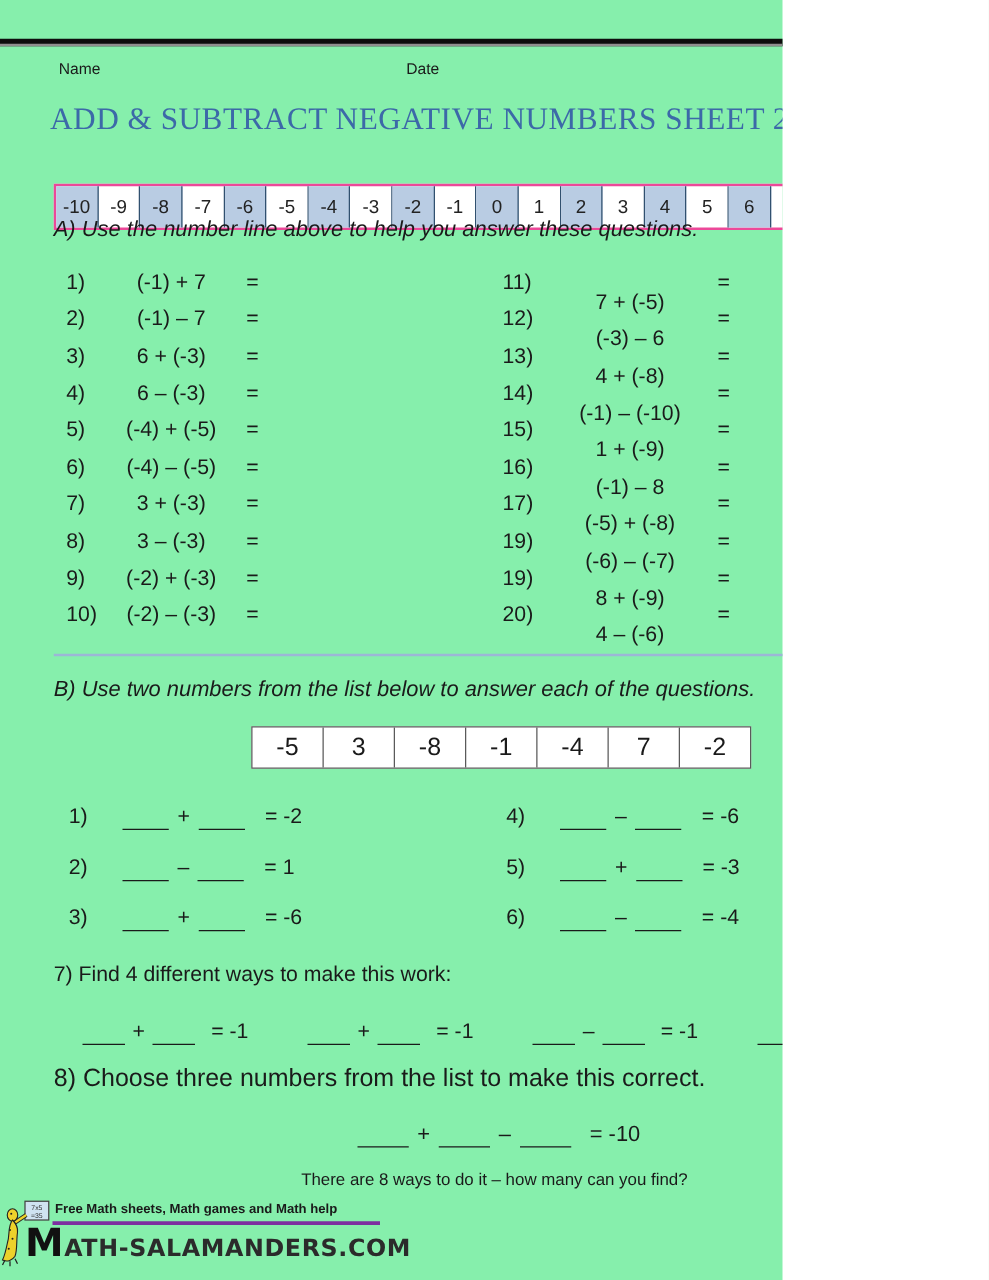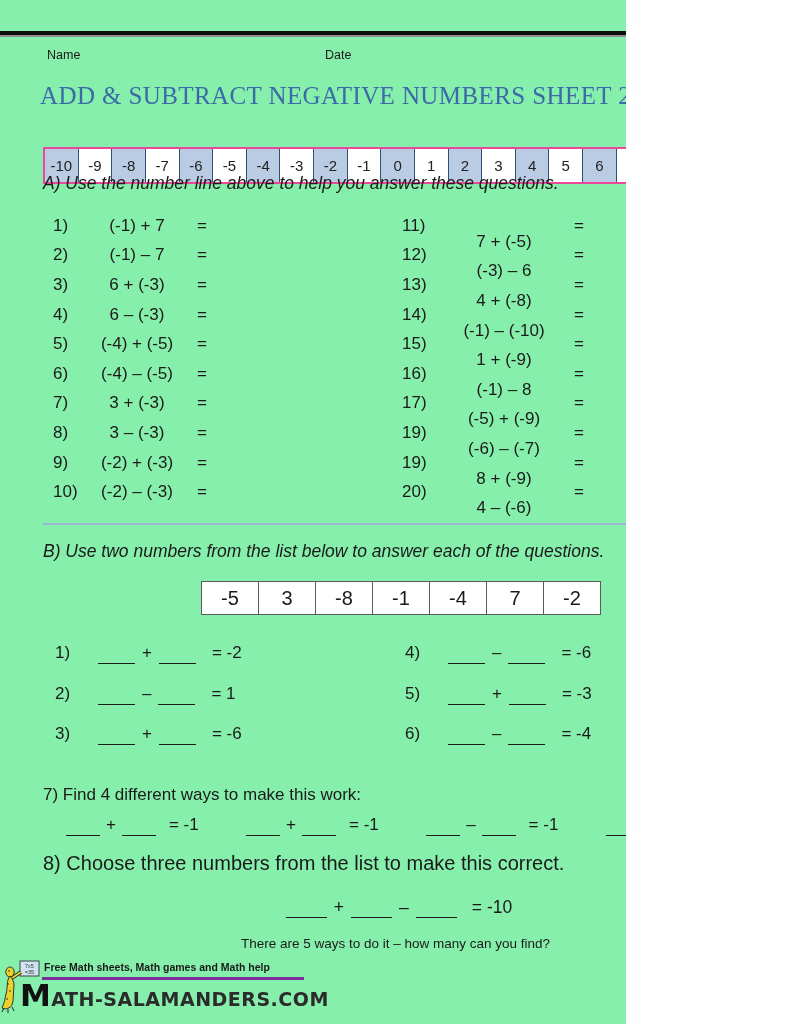--- a/index.html
+++ b/index.html
@@ -48,21 +48,21 @@
 
   .bcol { position:absolute; top:633px; font-size:17px; }
   .bcol-left  { left:55px; }
   .bcol-right { left:405px; }
   .brow { display:flex; align-items:center; height:40.5px; }
   .bnum { width:36px; }
   .blank { display:inline-block; width:37px; height:15px; margin:0 7px -6px 7px;
     border-bottom:1.6px solid #1a1a1a; }
   .bres { margin-left:9px; white-space:nowrap; }
 
-  .q7-prompt { position:absolute; left:43px; top:770px; font-size:17px;margin-top:15px; }
+  .q7-prompt { position:absolute; left:43px; top:770px; font-size:17px; }
   .q7-eqs { position:absolute; left:60px; top:810px; width:678px; display:flex;
     justify-content:space-between; font-size:17px; }
   .q7eq { display:flex; align-items:center; height:30px; }
   .q7eq .blank { width:34px; margin:0 6px -6px 6px; }
   .q7eq .bres { margin-left:7px; }
 
   .q8-prompt { position:absolute; left:43px; top:852px; font-size:20px; }
   .q8-eq { position:absolute; left:0; top:892px; width:791px; display:flex;
     justify-content:center; align-items:center; height:30px; font-size:17.5px; }
   .q8-eq .blank { width:41px; margin:0 7px -6px 7px; }
@@ -217,21 +217,21 @@
         <span class="qexpr">1 + (-9)</span>
         <span class="qeq">=</span>
       </div>
     <div class="qrow">
         <span class="qnum">16)</span>
         <span class="qexpr">(-1) – 8</span>
         <span class="qeq">=</span>
       </div>
     <div class="qrow">
         <span class="qnum">17)</span>
-        <span class="qexpr">(-5) + (-9)</span>
+        <span class="qexpr">(-5) + (-8)</span>
         <span class="qeq">=</span>
       </div>
     <div class="qrow">
         <span class="qnum">19)</span>
         <span class="qexpr">(-6) – (-7)</span>
         <span class="qeq">=</span>
       </div>
     <div class="qrow">
         <span class="qnum">19)</span>
         <span class="qexpr">8 + (-9)</span>
@@ -337,21 +337,21 @@
   <div class="q8-prompt">8) Choose three numbers from the list to make this correct.</div>
   <div class="q8-eq">
     <span class="blank"></span>
     <span class="bop">+</span>
     <span class="blank"></span>
     <span class="bop">–</span>
     <span class="blank"></span>
     <span class="bres">= -10</span>
   </div>
 
-  <div class="note">There are 5 ways to do it – how many can you find?</div>
+  <div class="note">There are 8 ways to do it – how many can you find?</div>
 
   <div class="footer">
     <div class="footer-inner">
       <svg class="footer-icon" width="42" height="56" viewBox="0 0 42 56">
         <rect x="20" y="3" width="19" height="15" fill="#cfe3f1" stroke="#444" stroke-width="1"></rect>
         <text x="29.5" y="10" font-size="5.5" text-anchor="middle" fill="#333">7x5</text>
         <text x="29.5" y="16" font-size="5.5" text-anchor="middle" fill="#333">=35</text>
         <path d="M12 20 L 21 14" stroke="#222" stroke-width="3.4"></path>
         <path d="M12 20 L 21 14" stroke="#edd12b" stroke-width="2"></path>
         <ellipse cx="10" cy="14" rx="4.2" ry="5" fill="#edd12b" stroke="#222" stroke-width="0.9"></ellipse>

